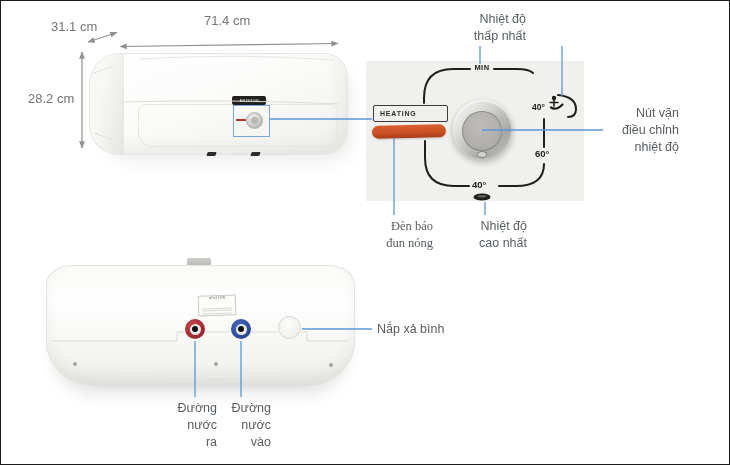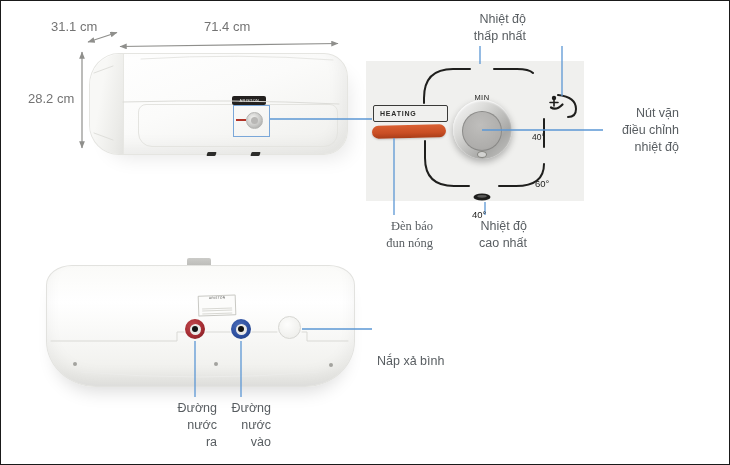--- a/index.html
+++ b/index.html
@@ -5,22 +5,22 @@
   html,body{margin:0;padding:0;background:#ffffff;}
   #stage{
     position:relative; width:730px; height:465px; overflow:hidden;
     background:#ffffff; border:1px solid #1a1a1a; box-sizing:border-box;
     font-family:"Liberation Sans","DejaVu Sans",sans-serif;
   }
   
   .dim-label{position:absolute;font-size:13px;color:#737373;white-space:nowrap;}
   .callout{position:absolute;font-size:12.5px;line-height:17px;color:var(--label-text,#585d61);
            text-align:right;white-space:pre-line;}
-  .callout.left{text-align:left;margin-top:32px;}
-  .dial-num{position:absolute;font-weight:400;color:#1d1d1b;white-space:nowrap;margin-top:30px;}
+  .callout.left{text-align:left;}
+  .dial-num{position:absolute;font-weight:700;color:#1d1d1b;white-space:nowrap;}
   
   .front-body{
     position:absolute;left:88px;top:52px;width:257px;height:100px;
     border-radius:30px 24px 24px 30px / 32px 24px 24px 30px;
     background:linear-gradient(160deg,#ffffff 0%,#fbfbfa 45%,#efefec 100%);
     border:1px solid #e5e5e1;
     box-shadow:10px 12px 20px -10px rgba(0,0,0,.10), inset -6px -8px 16px rgba(0,0,0,.05);
   }
   .front-side{
     position:absolute;left:0;top:0;width:33px;height:100%;
@@ -201,21 +201,21 @@
     <line class="leader" x1="240" y1="340" x2="240" y2="396"></line>
     <line class="leader" x1="301" y1="328" x2="371" y2="328"></line>
   </svg>
 
   <div class="dial-num" style="left:468px;top:62px;width:26px;text-align:center;font-size:7.5px;letter-spacing:.5px;">MIN</div>
   <div class="dial-num" style="left:531px;top:101px;font-size:8.5px;">40°</div>
   <div class="dial-num" style="left:534px;top:147px;font-size:9.5px;">60°</div>
   <div class="dial-num" style="left:471px;top:178px;font-size:9.5px;">40°</div>
 
   <div class="dim-label" style="left:50px;top:18px;">31.1 cm</div>
-  <div class="dim-label" style="left:203px;top:18px;">71.4 cm</div>
+  <div class="dim-label" style="left:203px;top:12px;">71.4 cm</div>
   <div class="dim-label" style="left:27px;top:90px;">28.2 cm</div>
 
   <div class="callout" style="left:440px;top:10px;width:85px;">Nhiệt độ
 thấp nhất</div>
   <div class="callout" style="left:586px;top:104px;width:92px;">Nút vặn
 điều chỉnh
 nhiệt độ</div>
   <div class="callout" style="left:352px;top:217px;width:80px;font-family:Liberation Serif, serif;">Đèn báo
 đun nóng</div>
   <div class="callout" style="left:441px;top:217px;width:85px;">Nhiệt độ

